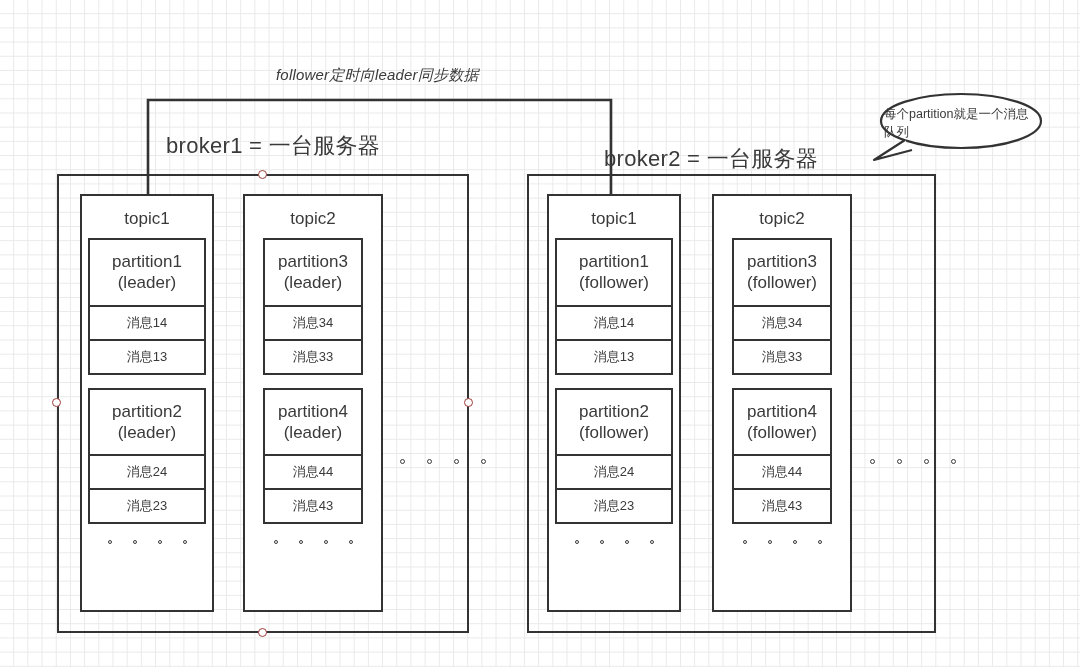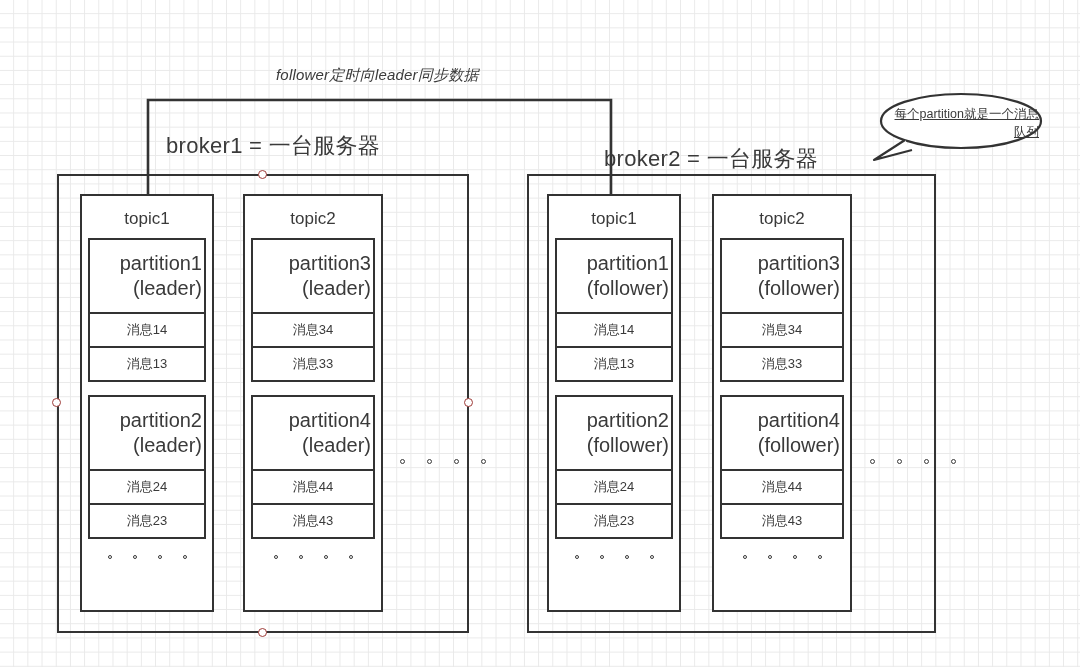--- a/index.html
+++ b/index.html
@@ -34,37 +34,37 @@
          display:flex;flex-direction:column;align-items:center;}
   .topic-title{font-size:17px;margin-top:13px;margin-bottom:9px;color:#3a3a3a;}
 
   #b1-topic1{left:80px;top:194px;width:134px;height:418px;}
   #b1-topic2{left:243px;top:194px;width:140px;height:418px;}
   #b2-topic1{left:547px;top:194px;width:134px;height:418px;}
   #b2-topic2{left:712px;top:194px;width:140px;height:418px;}
 
   
   .partition{border:2px solid #333;background:#fff;box-sizing:border-box;width:118px;}
-  .topic-wide .partition{width:124px;}
-  .p-head{padding:11px 2px 11px;text-align:right;line-height:1.25;font-size:20px;color:#3a3a3a;min-height:62px;box-sizing:border-box;}
+  .topic-wide .partition{width:100px;}
+  .p-head{padding:11px 2px 11px;text-align:center;line-height:1.25;font-size:17px;color:#3a3a3a;min-height:62px;box-sizing:border-box;}
   .p-msg{border-top:2px solid #333;text-align:center;font-size:13px;padding:7px 9px;color:#3a3a3a;}
 
   .gap-8{height:13px;}
   .dots-row{display:flex;gap:21px;justify-content:center;align-items:center;margin-top:16px;}
   .dot{width:4px;height:4px;border:1.2px solid #3a3a3a;border-radius:50%;box-sizing:border-box;}
 
   
   .broker-dots{position:absolute;display:flex;gap:22px;align-items:center;}
   #b1-ellipsis{left:400px;top:459px;}
   #b2-ellipsis{left:870px;top:459px;}
   .bdot{width:5px;height:5px;border:1.3px solid #3a3a3a;border-radius:50%;box-sizing:border-box;}
 
   
-  #callout-text{position:absolute;left:884px;top:105px;width:155px;text-align:right;
-                font-size:12.5px;line-height:1.45;color:#3a3a3a;text-decoration:underline;}
+  #callout-text{position:absolute;left:884px;top:105px;width:155px;text-align:left;
+                font-size:12.5px;line-height:1.45;color:#3a3a3a;}
 
   
   .handle{position:absolute;width:9px;height:9px;border:1.6px solid #9e3b38;border-radius:50%;
           background:#fff;box-sizing:border-box;}
 </style>
 </head>
 <body>
 
 <svg class="layer" viewBox="0 0 1080 667">
   <defs>

